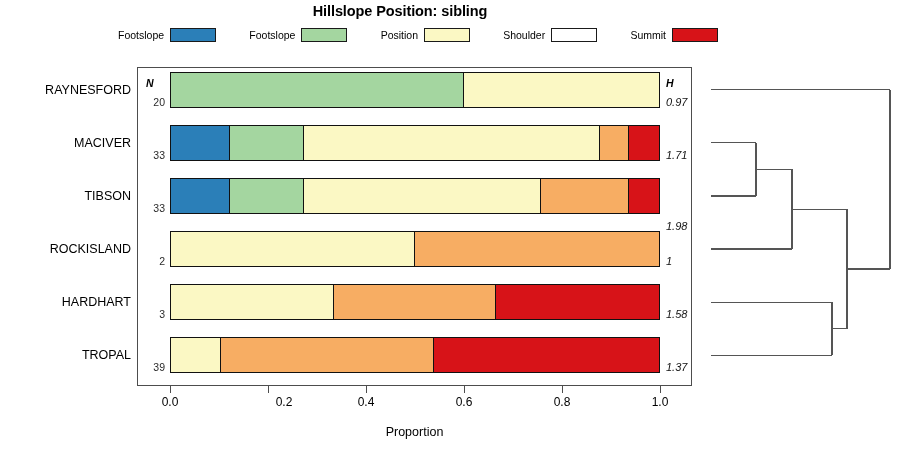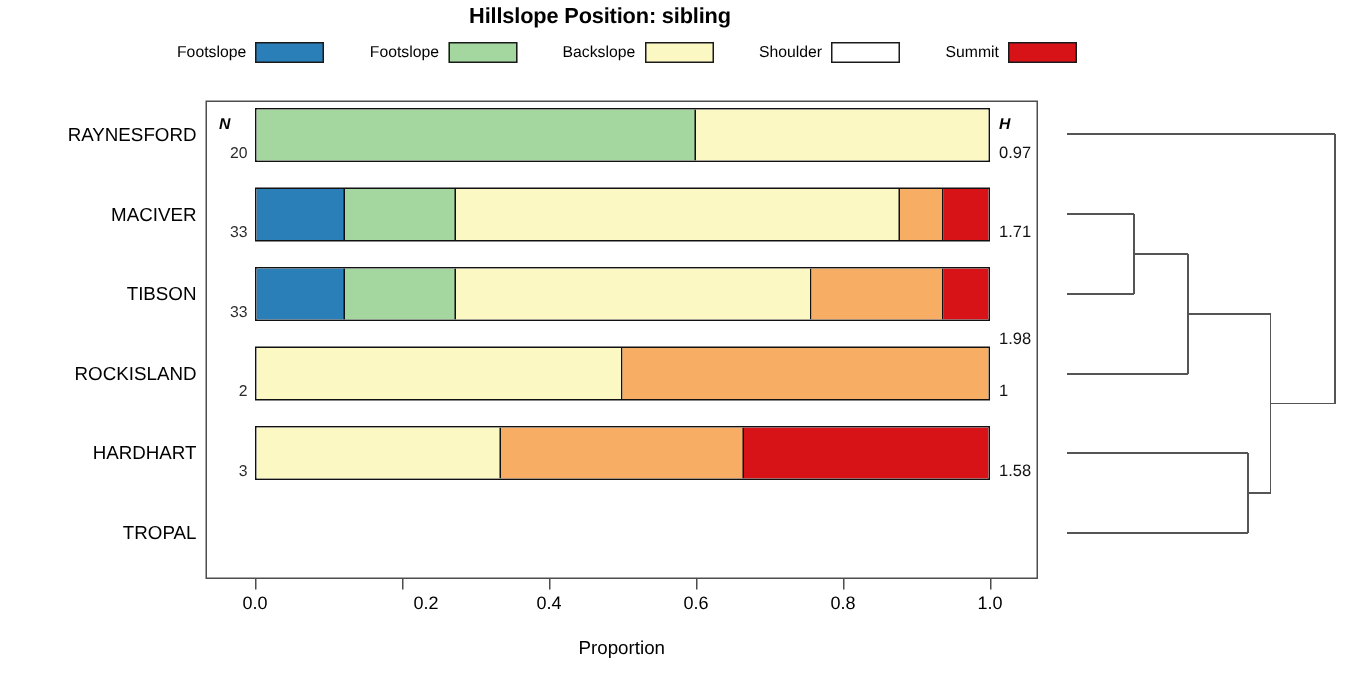--- a/index.html
+++ b/index.html
@@ -129,20 +129,21 @@
     text-align: right;
     font-size: 10.5px;
     color: #2b2b2b;
   }
   .h-value {
     position: absolute;
     left: 529px;
     width: 44px;
     text-align: left;
     font-size: 11px;
+    font-style: italic;
     color: #111111;
   }
   .col-head {
     position: absolute;
     font-size: 10.5px;
     font-weight: bold;
     font-style: italic;
   }
   .col-head-n { left: 9px;  top: 10px; }
   .col-head-h { left: 529px; top: 10px; font-style: italic; }
@@ -199,21 +200,21 @@
   <div class="legend" id="legend">
       <div class="legend-entry">
         <span class="legend-label">Footslope</span>
         <span class="legend-swatch" style="background: rgb(43, 127, 184);"></span>
       </div>
       <div class="legend-entry">
         <span class="legend-label">Footslope</span>
         <span class="legend-swatch" style="background: rgb(164, 214, 160);"></span>
       </div>
       <div class="legend-entry">
-        <span class="legend-label">Backslope</span>
+        <span class="legend-label">Position</span>
         <span class="legend-swatch" style="background: rgb(251, 248, 196);"></span>
       </div>
       <div class="legend-entry">
         <span class="legend-label">Shoulder</span>
         <span class="legend-swatch"></span>
       </div>
       <div class="legend-entry">
         <span class="legend-label">Summit</span>
         <span class="legend-swatch" style="background: rgb(215, 19, 24);"></span>
       </div>
@@ -272,20 +273,29 @@
         <div class="h-value" style="top: 24px;">1</div>
       </div>
       <div class="bar-row" style="top: 217.25px; height: 36px;">
         <div class="n-value" style="top: 24px;">3</div>
         <div class="bar-track">
           <div class="seg" title="Backslope" style="background: rgb(251, 248, 196); width: 33.3%;"></div>
           <div class="seg" title="Shoulder" style="background: rgb(247, 173, 99); width: 33.4%;"></div>
           <div class="seg" title="Summit" style="background: rgb(215, 19, 24); width: 33.3%;"></div>
         </div>
         <div class="h-value" style="top: 24px;">1.58</div>
+      </div>
+      <div class="bar-row" style="top: 270.417px; height: 36px;">
+        <div class="n-value" style="top: 24px;">39</div>
+        <div class="bar-track">
+          <div class="seg" title="Backslope" style="background: rgb(251, 248, 196); width: 10.3%;"></div>
+          <div class="seg" title="Shoulder" style="background: rgb(247, 173, 99); width: 43.5%;"></div>
+          <div class="seg" title="Summit" style="background: rgb(215, 19, 24); width: 46.2%;"></div>
+        </div>
+        <div class="h-value" style="top: 24px;">1.37</div>
       </div>
     </div>
 
   <div class="xaxis" id="xaxis">
       <div class="xtick" style="left: 33px;"></div>
       <div class="xticklabel" style="left: 33px;">0.0</div>
       <div class="xtick" style="left: 131px;"></div>
       <div class="xticklabel" style="left: 147px;">0.2</div>
       <div class="xtick" style="left: 229px;"></div>
       <div class="xticklabel" style="left: 229px;">0.4</div>

